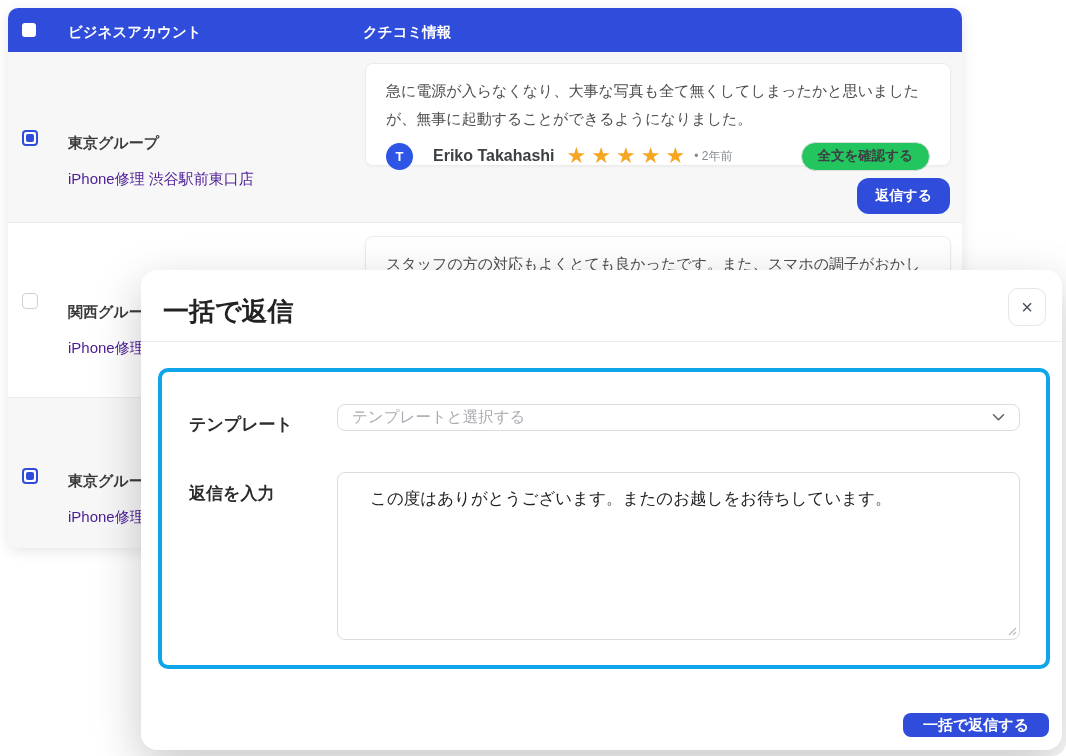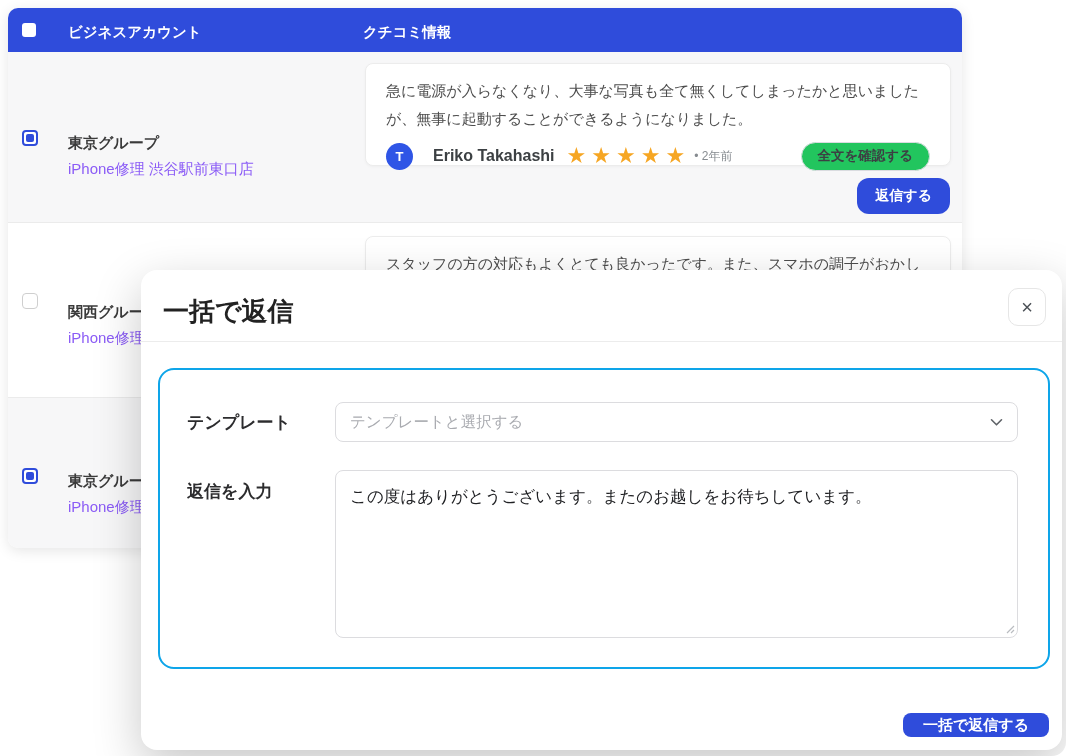--- a/index.html
+++ b/index.html
@@ -29,21 +29,21 @@
   .cb.checked::after { content:""; position:absolute; inset:2px; background:#2f4cdb; border-radius:2px; }
   .cb.unchecked { border:1.5px solid #cfcfcf; }
 
   .t-row { position:absolute; left:0; width:100%; }
   .row-1 { top:44px;  height:170px; background:#f7f7f8; }
   .row-2 { top:214px; height:175px; background:#ffffff; border-top:1px solid #ebebeb; }
   .row-3 { top:389px; height:151px; background:#f7f7f8; border-top:1px solid #ebebeb; }
 
   .biz { position:absolute; left:60px; line-height:1.45; }
   .biz .biz-name  { font-size:15px; font-weight:bold; color:#3a3a3a;margin-top:16px; }
-  .biz .biz-store { font-size:15px; color:#8b5cf6; margin-top:4px; }
+  .biz .biz-store { font-size:15px; color:#4c1d95; margin-top:14px; }
 
   .review-card {
     position:absolute; left:357px; width:586px;
     background:#fff; border:1px solid #ececec; border-radius:8px;
     box-shadow:0 1px 3px rgba(0,0,0,.04);
     padding:13px 20px;
   }
   .review-text { font-size:15px; line-height:1.85; color:#4d4d4d; }
   .review-meta { display:flex; align-items:center; margin-top:9px; }
   .avatar {
@@ -74,36 +74,36 @@
   .modal-header { position:absolute; left:0; top:0; width:100%; height:72px; border-bottom:1px solid #ececec; }
   .modal-title { position:absolute; left:22px; top:24px; font-size:26px; font-weight:bold; color:#222; }
   .modal-close {
     position:absolute; right:16px; top:18px; width:38px; height:38px;
     background:#fff; border:1px solid #e6e6e6; border-radius:10px;
     font-size:20px; color:#4a4f55; cursor:pointer; line-height:36px; text-align:center;
     font-family:inherit; padding:0;
   }
   .form-box {
     position:absolute; left:17px; top:98px; width:892px; height:301px;
-    border:2px solid #0ea5e9; border-radius:16px;
+    border:4px solid #0ea5e9; border-radius:10px;
   }
   .fld-label { position:absolute; left:27px; font-size:17px; font-weight:bold; color:#2c2c2e; }
   .lbl-template { top:41px; }
   .lbl-reply { top:110px; }
   .select-box {
-    position:absolute; left:175px; top:32px; width:683px; height:40px;
+    position:absolute; left:175px; top:32px; width:683px; height:27px;
     border:1px solid #dcdcdf; border-radius:8px; background:#fff;
     display:flex; align-items:center; padding:0 14px; cursor:pointer;
   }
   .select-placeholder { font-size:15.5px; color:#a9abb0; }
   .select-chevron { margin-left:auto; display:flex; align-items:center; }
   .reply-area {
     position:absolute; left:175px; top:100px; width:683px; height:168px;
     border:1px solid #dcdcdf; border-radius:8px; background:#fff;
-    padding:12px 14px; font-size:16.5px; color:#202124; line-height:1.6;
+    padding:12px 32px; font-size:16.5px; color:#202124; line-height:1.6;
     font-family:inherit; resize:none;
   }
   .resize-handle { position:absolute; left:843px; top:250px; width:12px; height:12px; pointer-events:none; }
   .submit-btn {
     position:absolute; right:13px; bottom:13px; height:24px; padding:0 20px;
     background:#2f4cdb; color:#fff; border:none; border-radius:8px;
     font-size:15px; font-weight:bold; cursor:pointer; font-family:inherit;
   }
 </style>
 </head>

